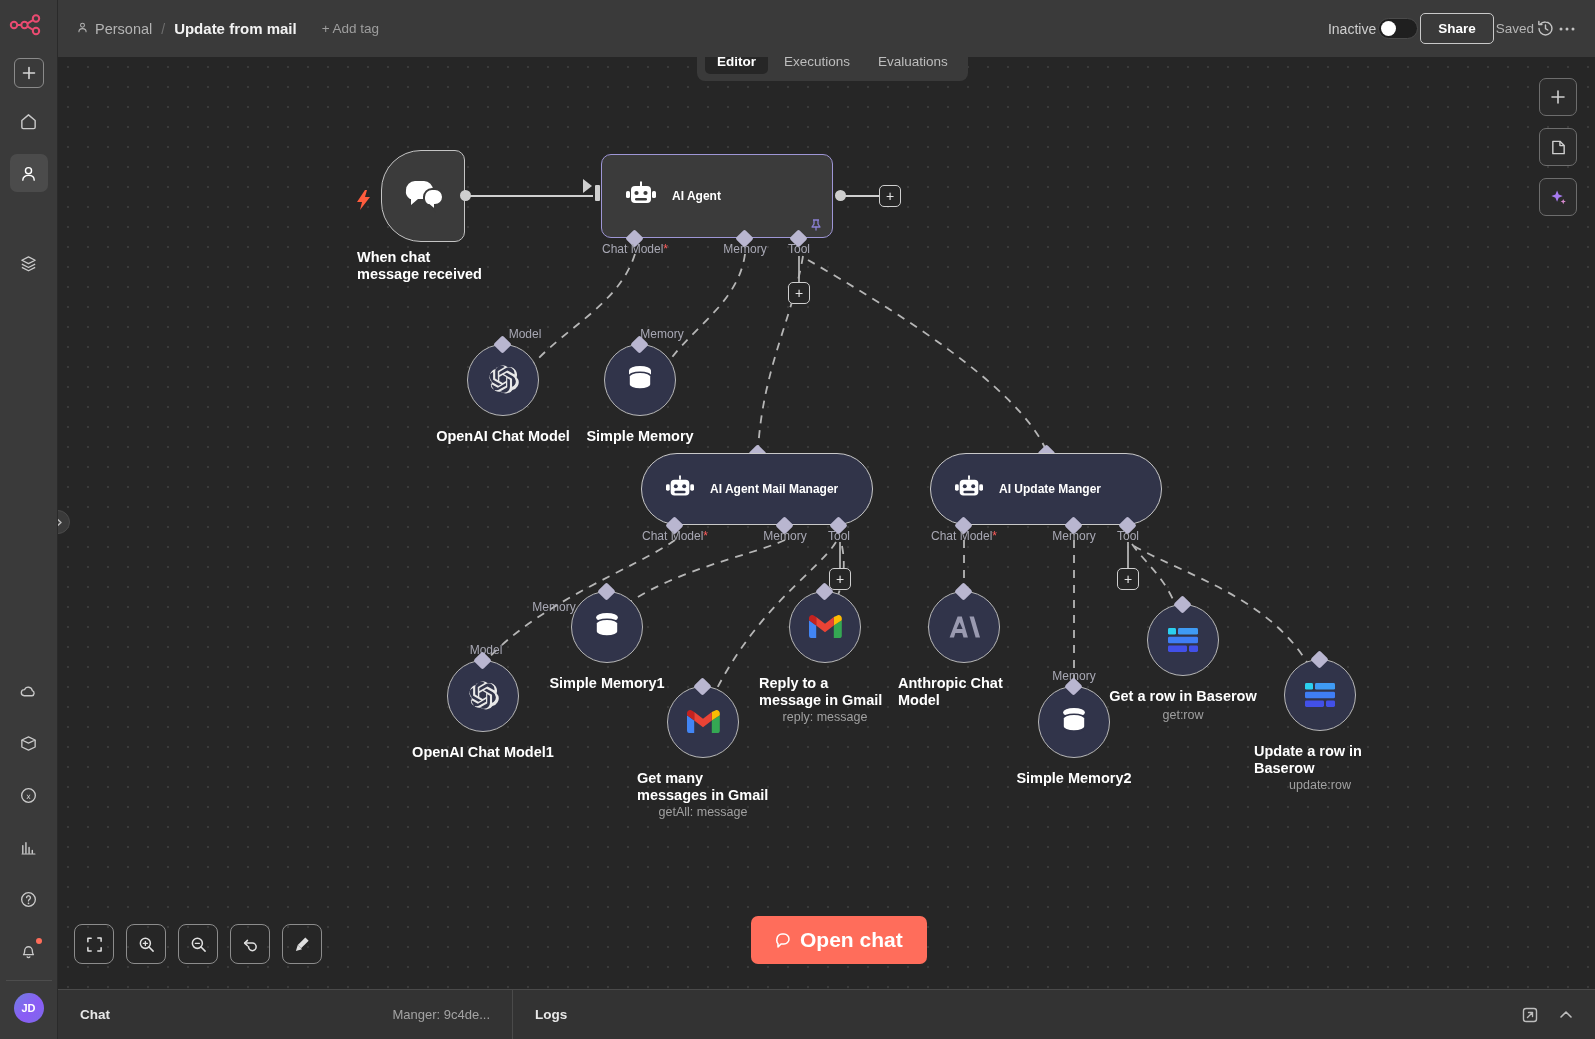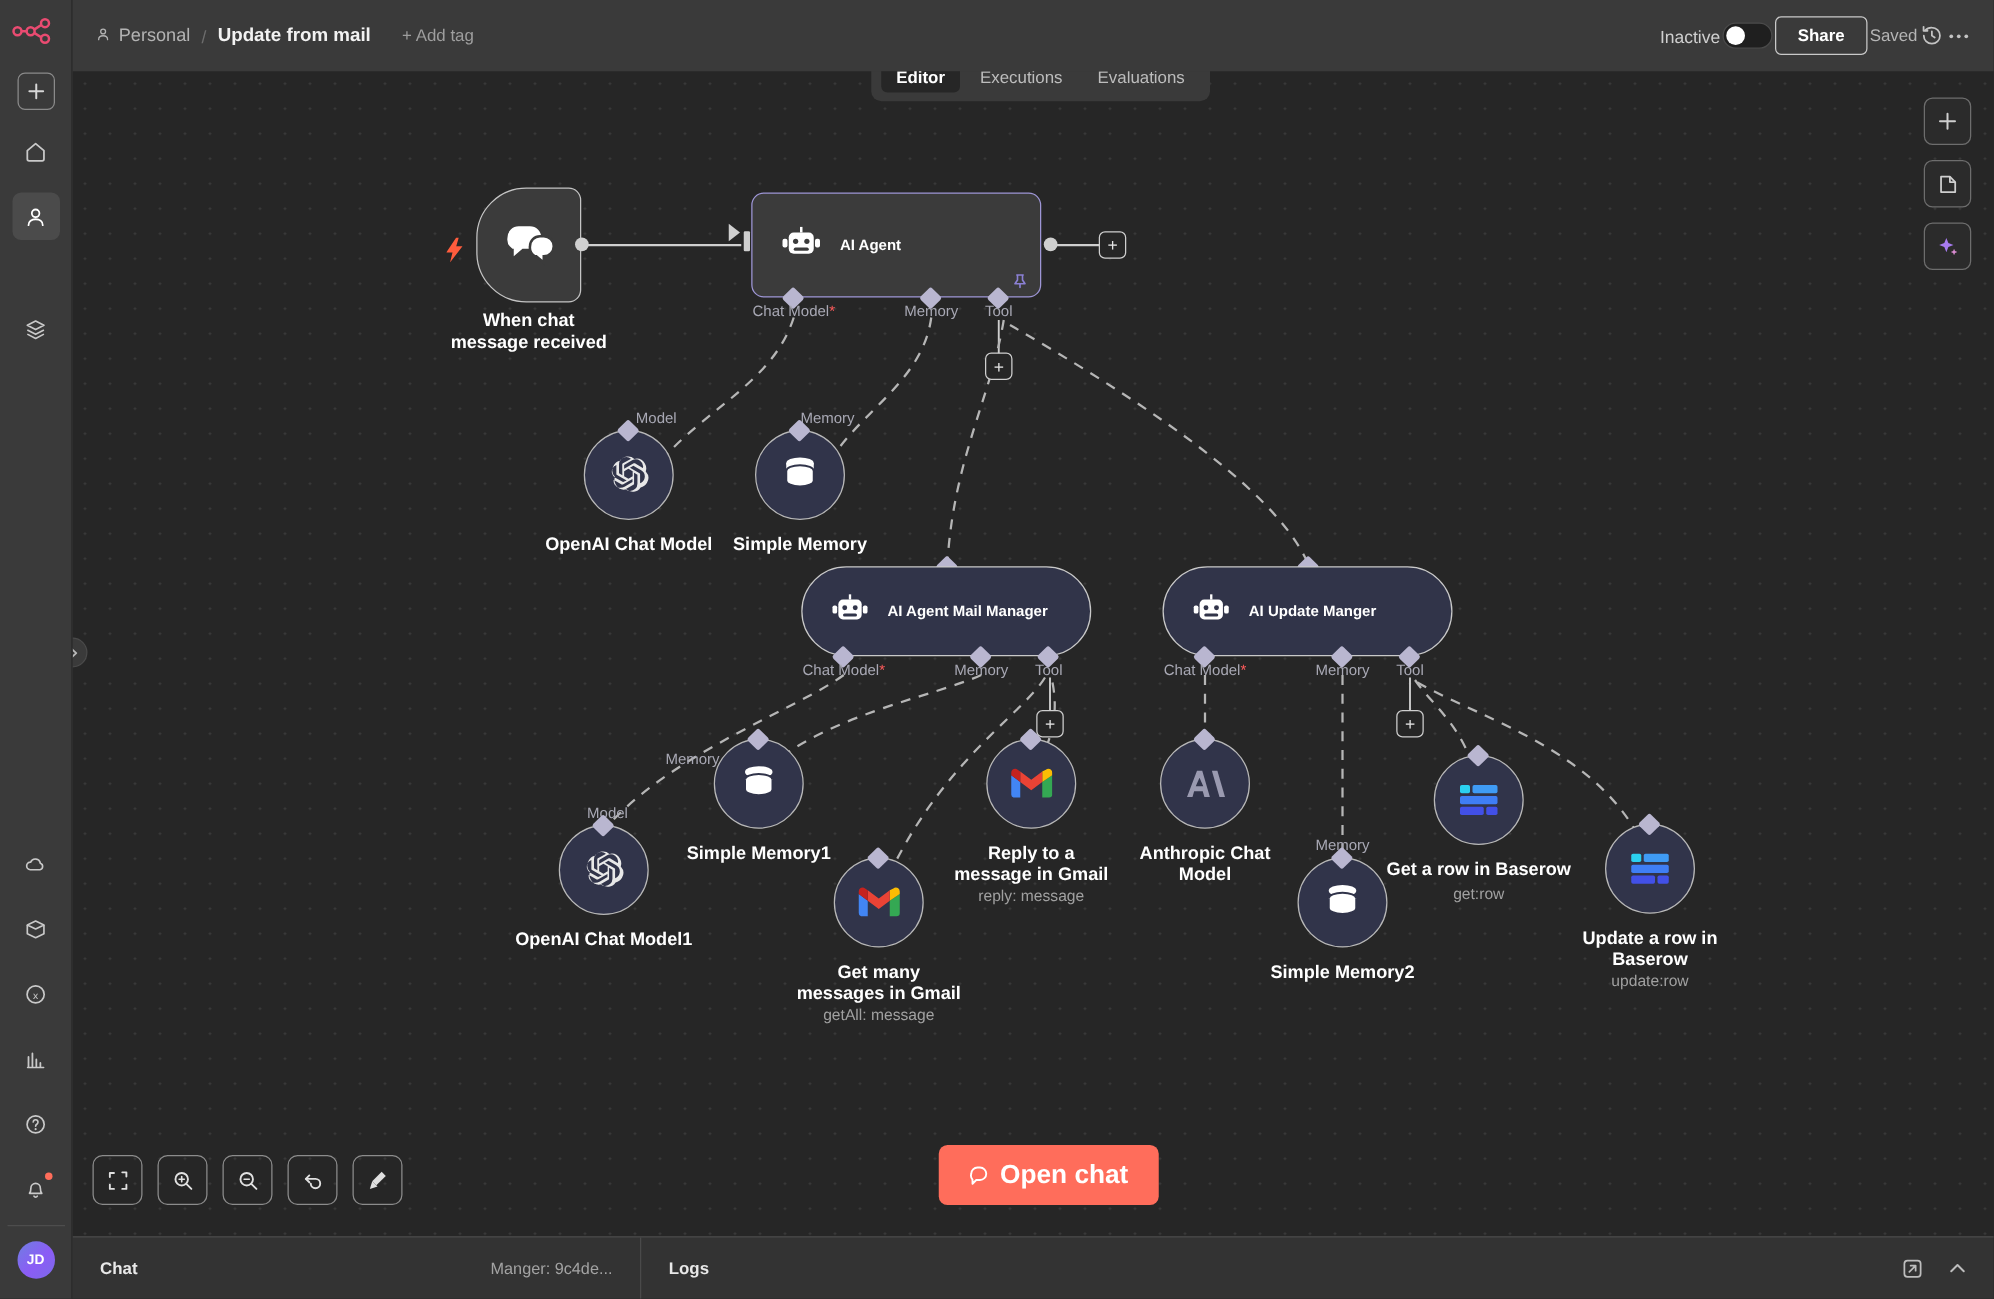--- a/index.html
+++ b/index.html
@@ -149,21 +149,21 @@
   .pin-ic { position: absolute; right: 10px; bottom: 6px; color: #8b80d4; font-size: 11px; }
 
   .circle-node {
     width: 72px; height: 72px; border-radius: 50%;
     background: #31344a; border: 1.5px solid #b8b8b8;
     display: flex; align-items: center; justify-content: center;
   }
   .node-label {
     position: absolute; left: 50%; transform: translateX(-50%);
     color: #ffffff; font-size: 14.5px; font-weight: bold;
-    text-align: center; white-space: nowrap; line-height: 17px;
+    text-align: left; white-space: nowrap; line-height: 17px;
   }
   .node-label.wrap { white-space: normal; width: 132px; }
   .node-sub {
     position: absolute; left: 50%; transform: translateX(-50%);
     color: #a0a0a0; font-size: 12.5px; text-align: center; white-space: nowrap;
   }
 
   
   .diamond {
     position: absolute; width: 13px; height: 13px;

